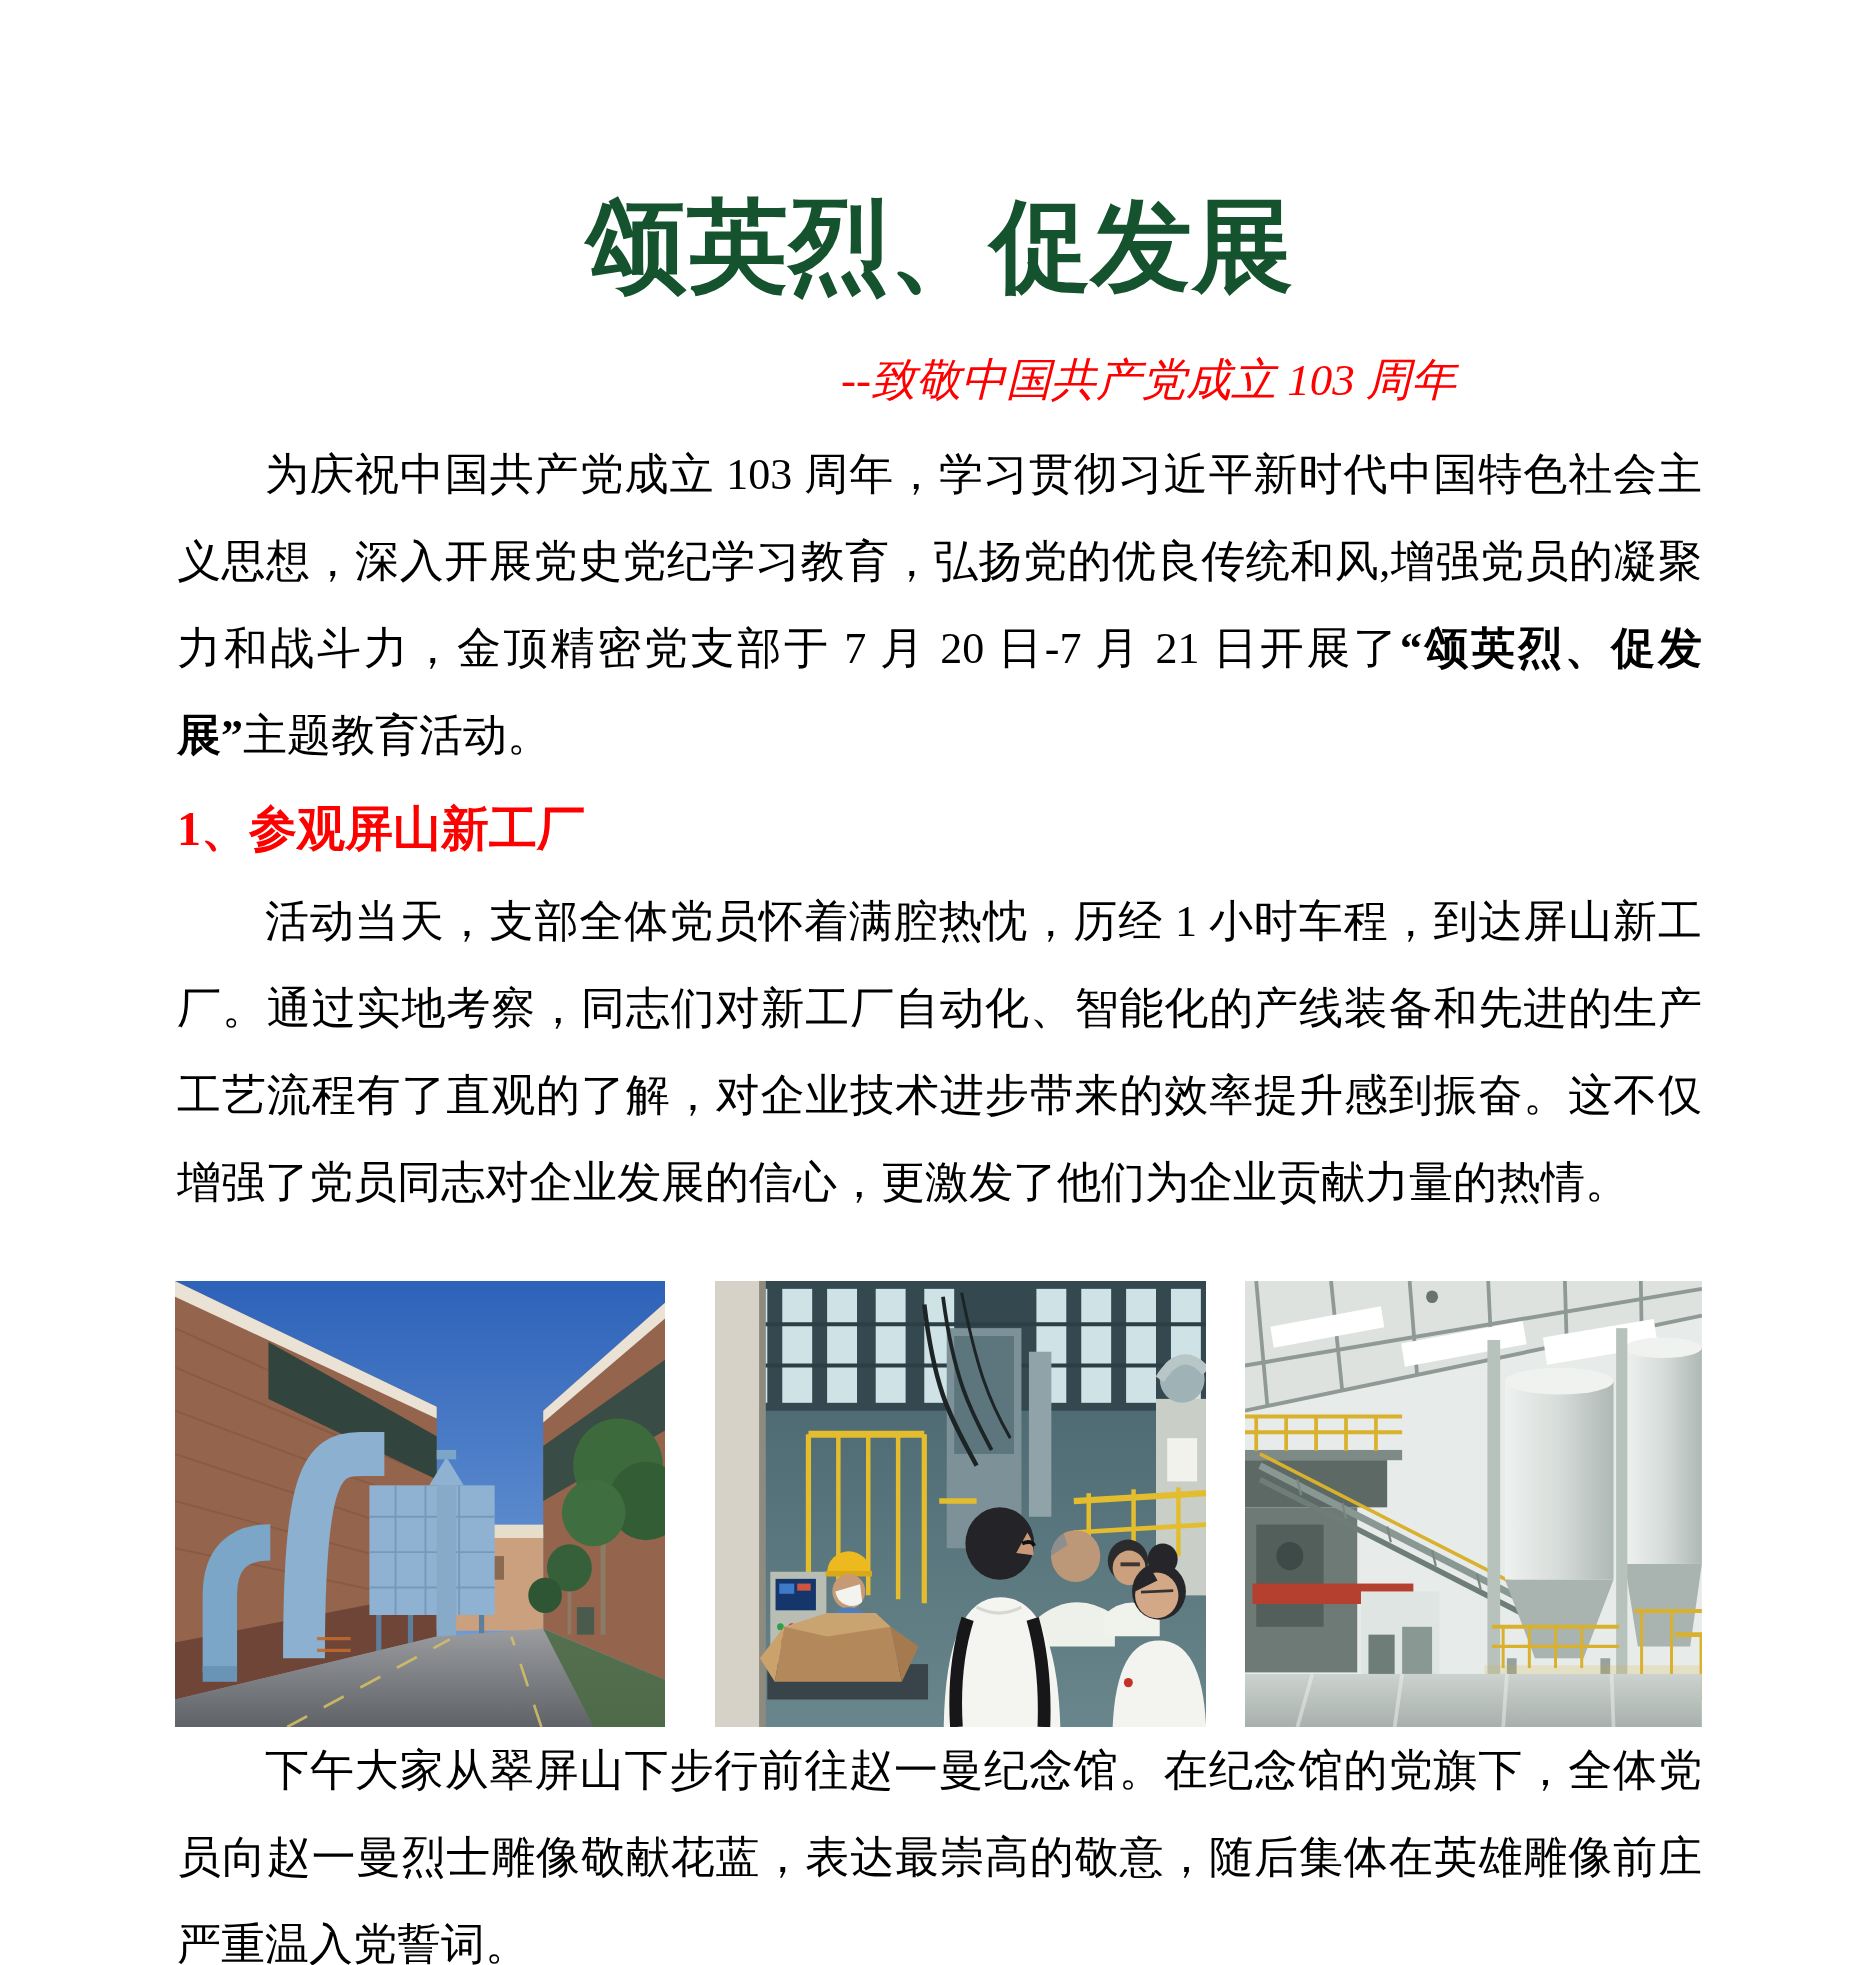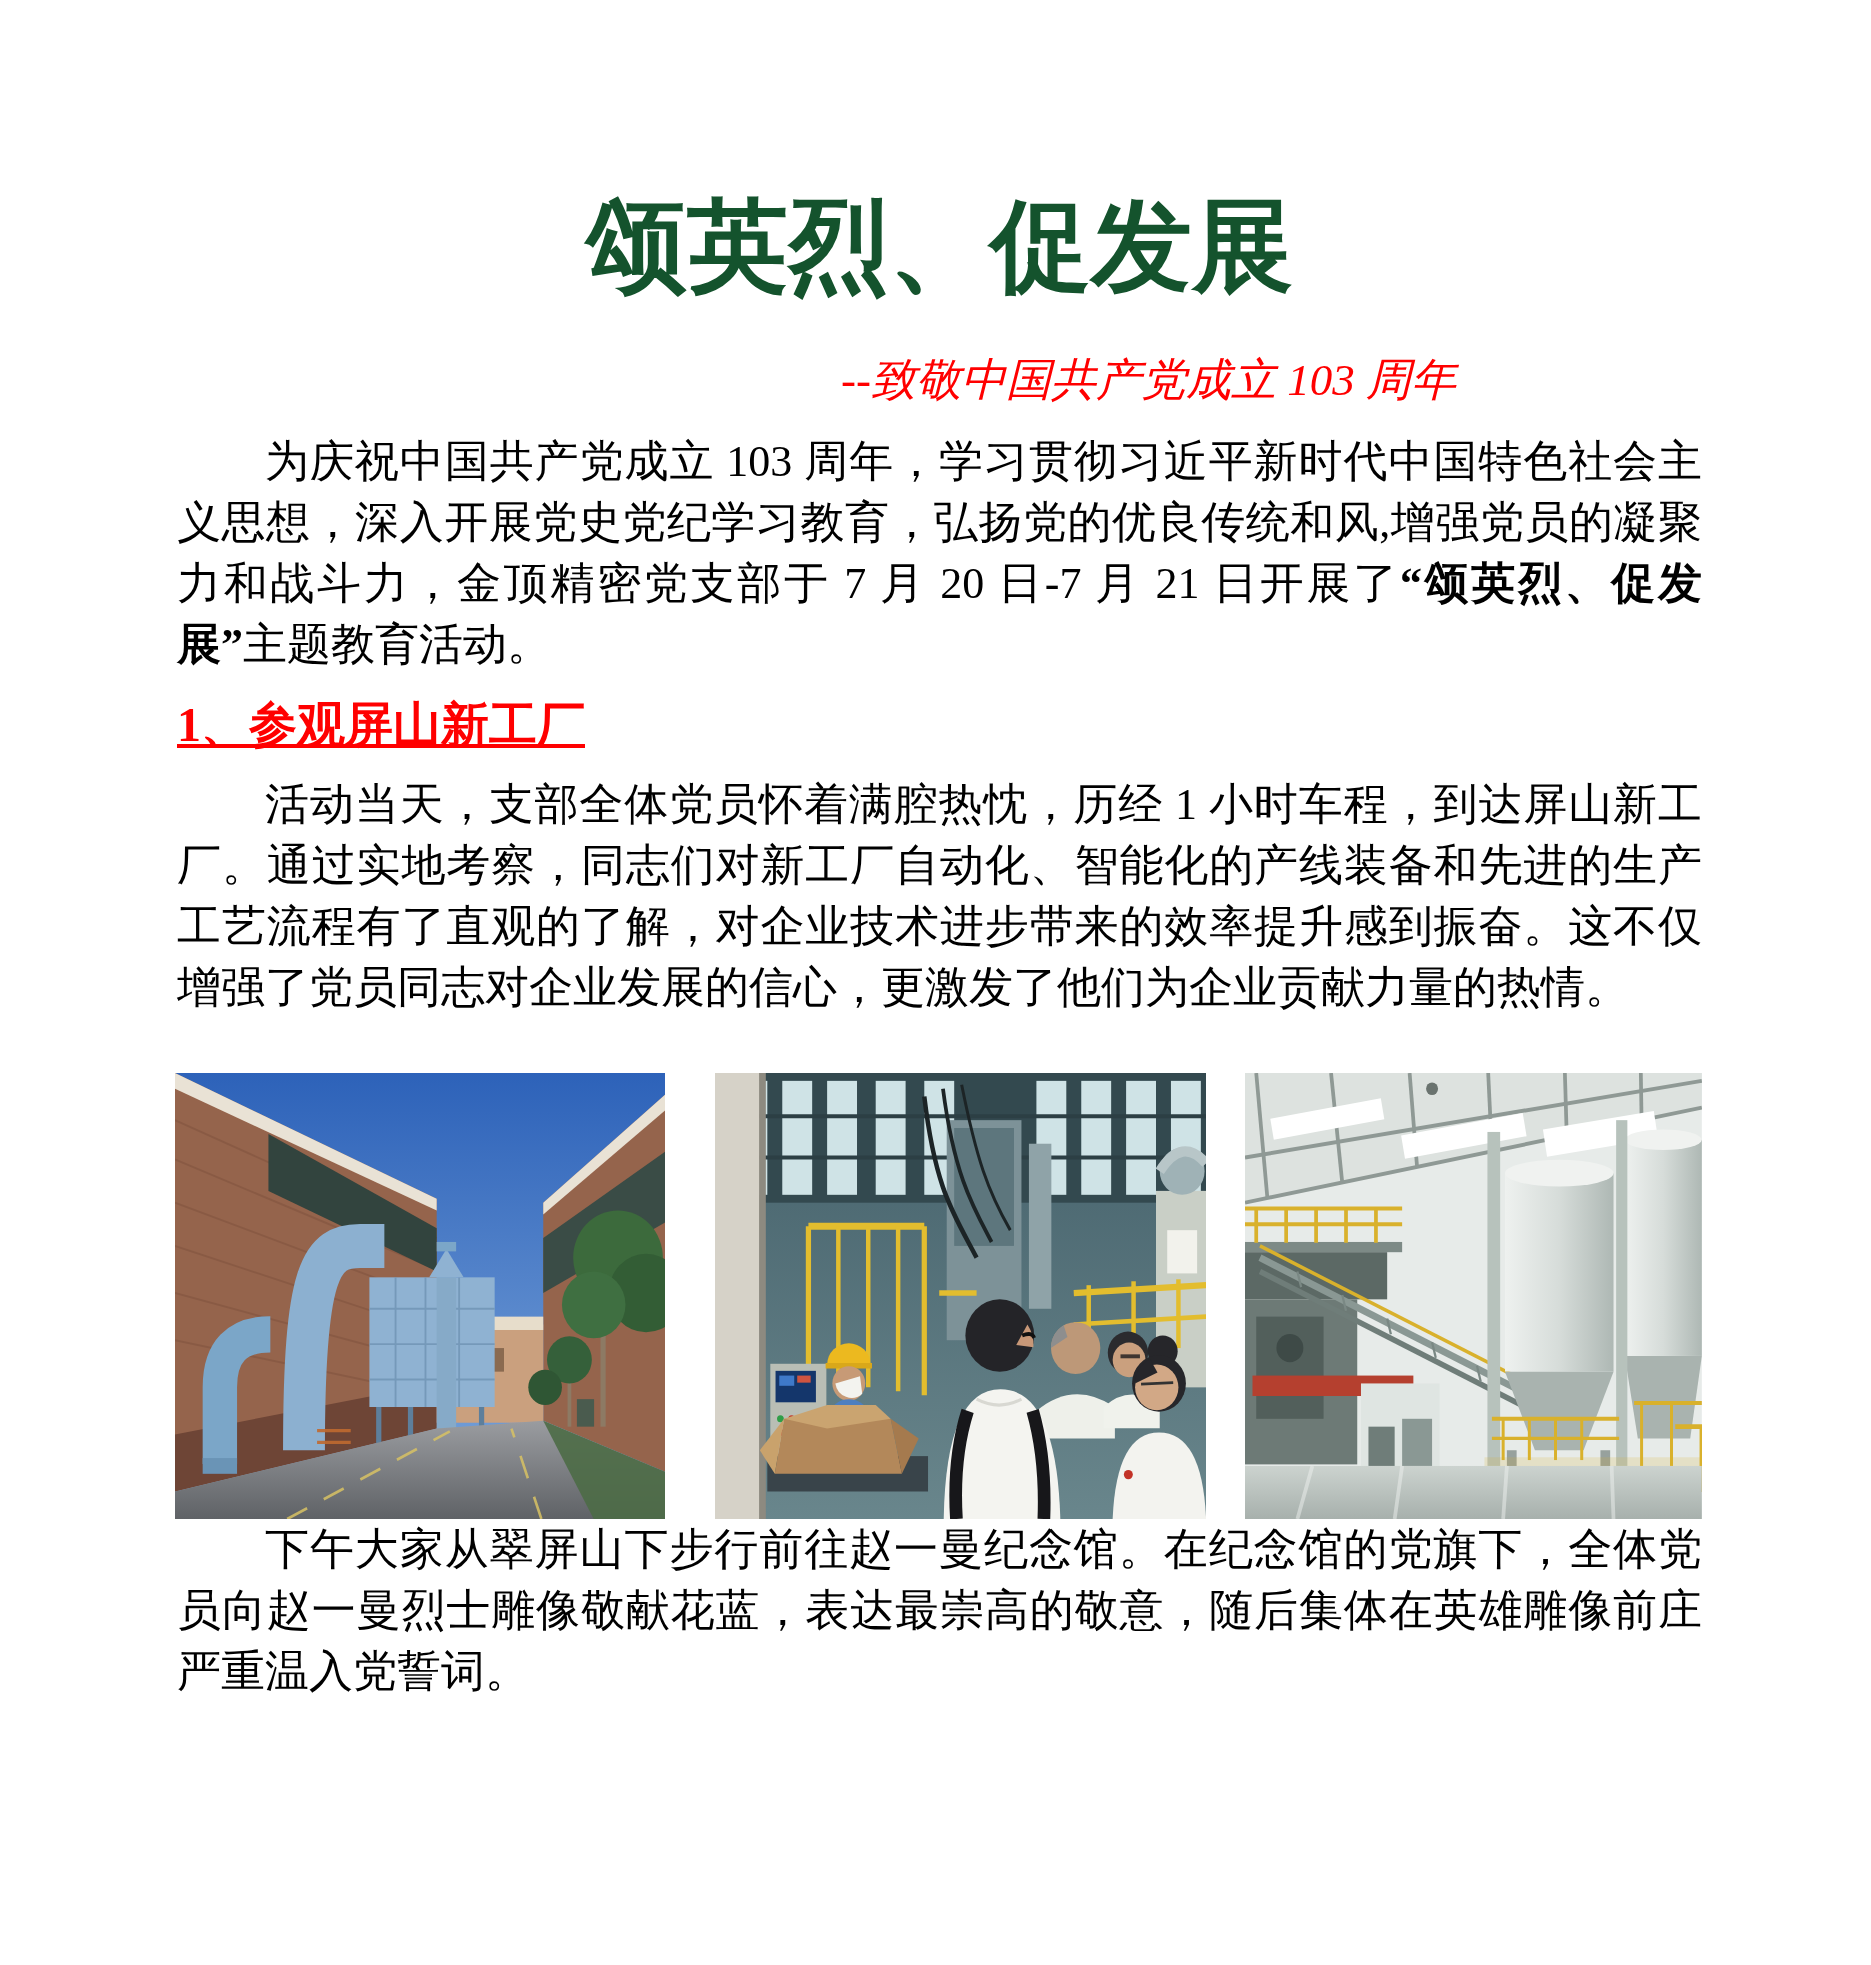--- a/index.html
+++ b/index.html
@@ -28,34 +28,33 @@
     padding-left:664px;
     font-size:45px;
     line-height:1.2;
     color:#ff0000;
     font-style:italic;
     white-space:nowrap;
   }
   .para{
     margin:0;
     font-size:44px;
-    line-height:61px;
+    line-height:87px;
     text-align:justify;
     text-justify:inter-character;
     text-indent:2em;
   }
   .para .hl{font-weight:bold;}
   .p-intro{margin-top:23.6px;}
   .sec-heading{
     margin:0;
     font-size:48px;
     line-height:99px;
     font-weight:bold;
     color:#ff0000;
-    text-decoration:underline;
   }
   .p-s2a{margin-top:0;}
 
   .photo-row{
     margin:55px 0 0 -2px;
     display:flex;
     align-items:flex-start;
     height:446px;
   }
   .photo{height:446px;display:block;}

